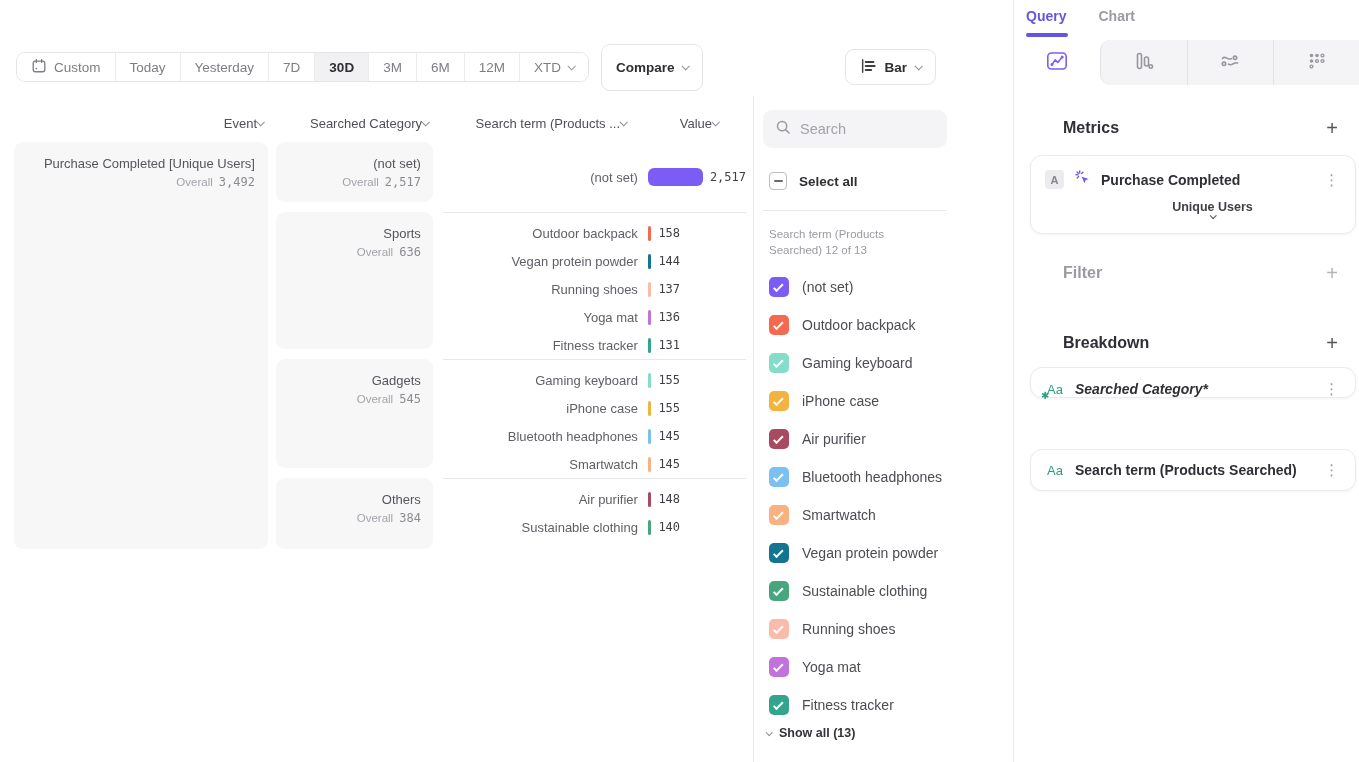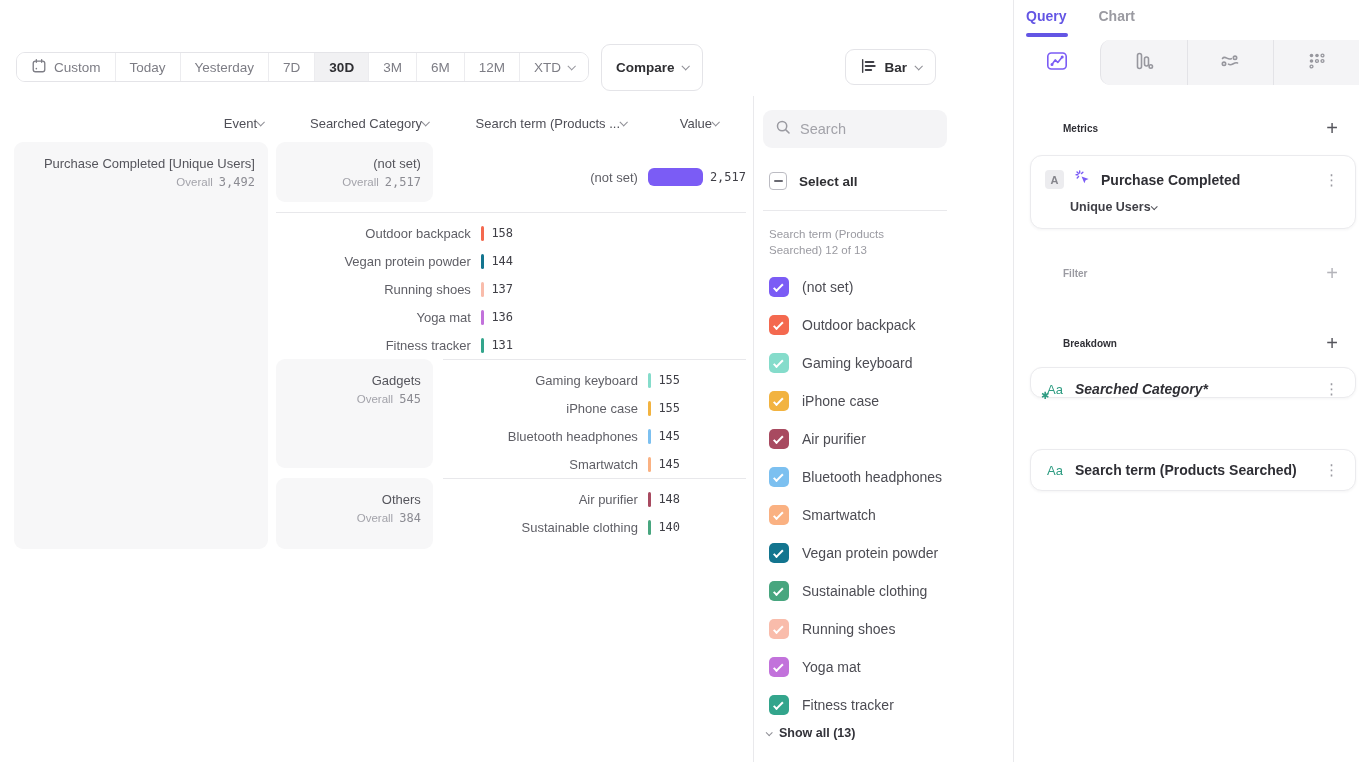--- a/index.html
+++ b/index.html
@@ -78,31 +78,31 @@
   .stab { font-size:14px; font-weight:600; color:#9a9aa1; padding-bottom:10px; cursor:pointer; position:relative; }
   .stab.active { color:#6355E4; font-weight:700; }
   .stab.active::after { content:""; position:absolute; left:0; right:-2px; bottom:-3px; height:4px; border-radius:3px; background:#6355E4; }
   .iconstrip { position:absolute; left:0; top:40px; width:346px; height:45px; display:flex; }
   .itab { flex:1; display:flex; align-items:center; justify-content:center; background:#f4f4f6; cursor:pointer; }
   .itab.active { background:#fff; }
   .itab.gray-first { border-radius:10px 0 0 10px; }
   .itab + .itab.g { border-left:1px solid #e3e3e7; }
   .scontent { position:absolute; left:0; top:85px; width:346px; bottom:0; }
   .shead { position:absolute; left:25px; right:22px; display:flex; align-items:center; justify-content:space-between; }
-  .shead-label { font-size:10px; font-weight:700; color:#2f2f35;padding-left:24px; }
+  .shead-label { font-size:16px; font-weight:700; color:#2f2f35;padding-left:24px; }
   .shead-label.muted { color:#9a9aa1; font-weight:600; }
   .plus { font-size:20px; font-weight:400; color:#55555c; line-height:18px; cursor:pointer; }
   .plus.muted { color:#b4b4ba; }
   .card { position:absolute; left:16px; width:326px; background:#fff; border:1px solid #ebebee; border-radius:12px; box-shadow:0 1px 3px rgba(40,40,60,.05); cursor:pointer; }
   .card-row { display:flex; align-items:center; gap:10px; padding:13px 12px 0 14px; }
   .badge-a { width:19px; height:19px; border-radius:4px; background:#ececef; color:#85858c; font-size:11px; font-weight:600; display:flex; align-items:center; justify-content:center; flex:none; }
   .card-name { font-size:14px; font-weight:700; color:#2f2f35; flex:1; white-space:nowrap; overflow:hidden; }
   .card-name.it { font-style:italic; }
   .kebab { color:#9a9aa1; font-size:15px; line-height:10px; padding:2px 4px; cursor:pointer; letter-spacing:0; }
-  .measure { display:flex; align-items:center; padding:10px 0 14px 39px; font-size:12.5px; font-weight:700; color:#3f3f46; cursor:pointer; }
+  .measure { display:flex; align-items:center; padding:10px 0 14px 39px; font-size:12.5px; font-weight:700; color:#3f3f46; cursor:pointer;flex-direction:column; }
   .measure .chev { width:5px; height:5px; border-color:#55555c; }
   .note { padding:9px 0 14px 39px; font-size:12px; color:#9a9aa1; }
   .note b { color:#55555c; font-weight:700; }
   .aa { position:relative; width:20px; flex:none; color:#2E9C82; font-size:13px; font-weight:400; text-align:center; }
   .aa .ast { position:absolute; left:-4px; bottom:-4px; font-size:10px; color:#2E9C82; }
   .card2-row { padding:12px 12px 12px 14px; }
 </style>
 </head>
 <body>
 
@@ -216,20 +216,26 @@
     </div>
     <div class="rows">
             <div class="trow">
     <span class="term">(not set)</span>
     <span class="vbar big" style="background: rgb(123, 92, 245); width: 55px;"></span>
     <span class="vnum mono">2,517</span>
   </div>
           </div>
   </div>
         <div class="group">
+    <div class="cat-cell cellbg">
+      <div class="cell-name">Sports</div>
+      <div class="cell-overall">
+        <span>Overall</span><span class="num mono">636</span>
+      </div>
+    </div>
     <div class="rows">
             <div class="trow">
     <span class="term">Outdoor backpack</span>
     <span class="vbar" style="background: rgb(244, 105, 79); width: 3.5px;"></span>
     <span class="vnum mono">158</span>
   </div>
             <div class="trow">
     <span class="term">Vegan protein powder</span>
     <span class="vbar" style="background: rgb(19, 117, 143); width: 3.5px;"></span>
     <span class="vnum mono">144</span>

